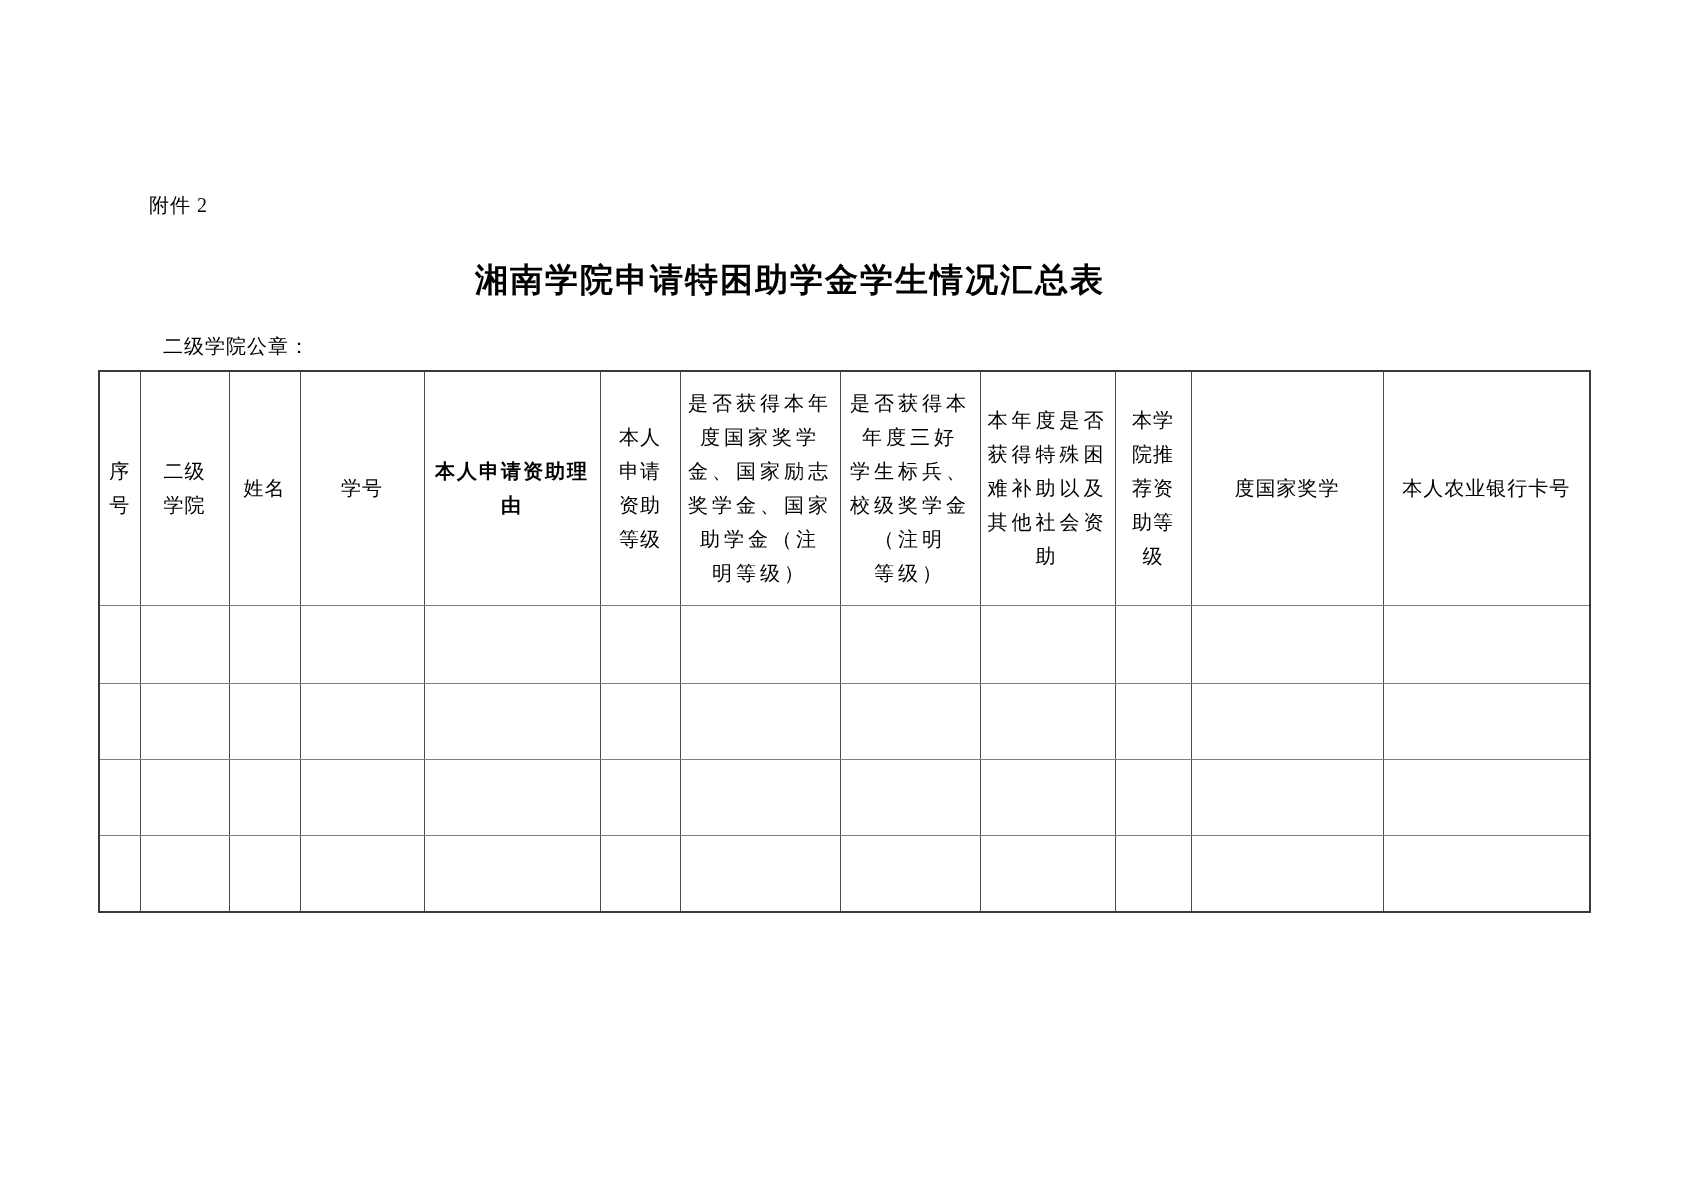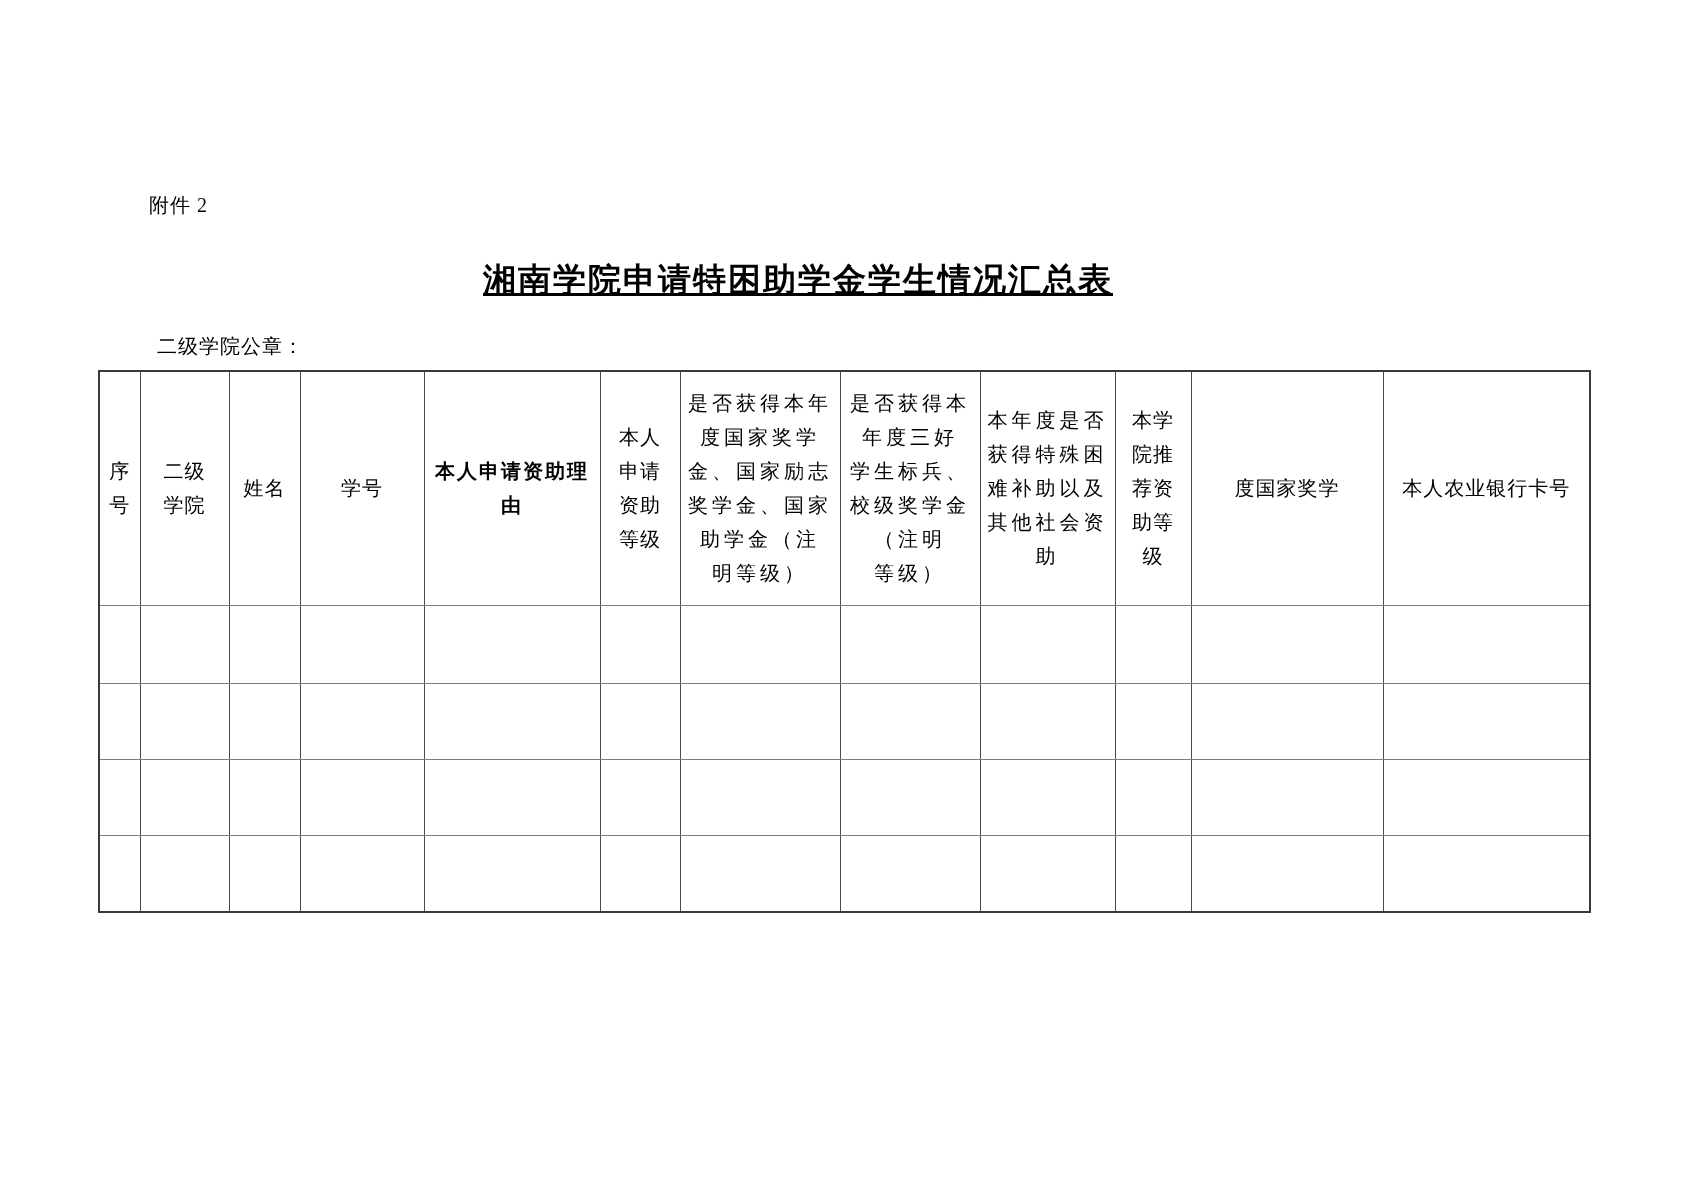--- a/index.html
+++ b/index.html
@@ -14,33 +14,32 @@
   }
   .attachment {
     position: absolute;
     left: 149px;
     top: 192px;
     font-size: 20px;
     letter-spacing: 1px;
   }
   .title {
     position: absolute;
-    left: 114px;
+    left: 106px;
     top: 258px;
     width: 1368px;
     text-align: center;
     font-family: "Liberation Sans", "DejaVu Sans", sans-serif;
     font-weight: bold;
     font-size: 33px;
     letter-spacing: 2px;
-    text-decoration: underline;
   }
   .seal {
     position: absolute;
-    left: 157px;
+    left: 163px;
     top: 333px;
     font-size: 20px;
     letter-spacing: 1px;
   }
   table.summary-table {
     position: absolute;
     left: 98px;
     top: 370px;
     width: 1491px;
     border-collapse: collapse;

